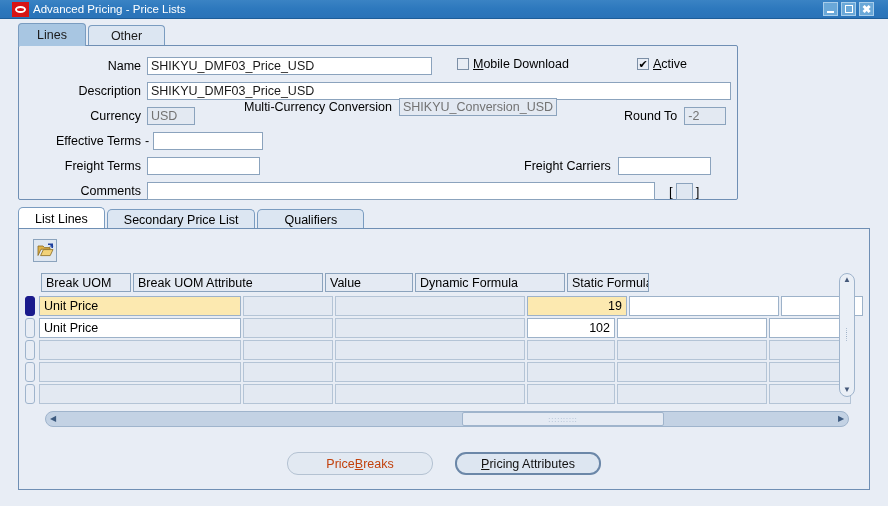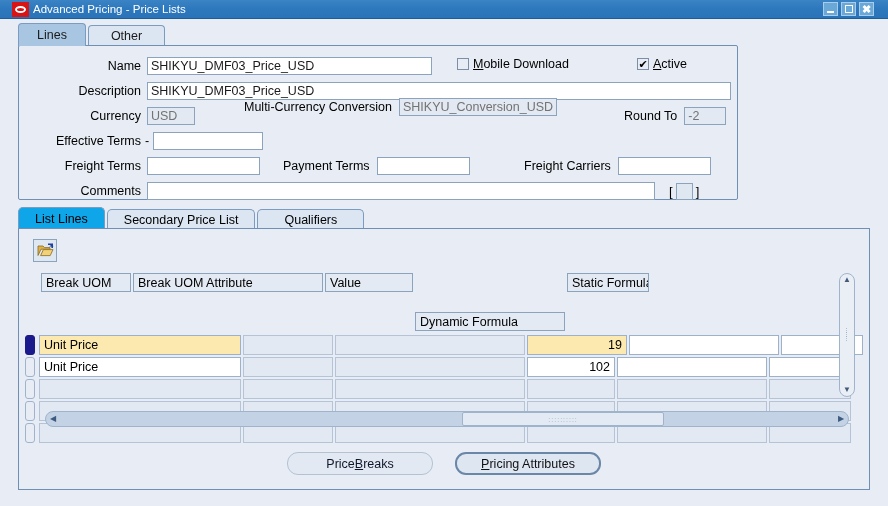--- a/index.html
+++ b/index.html
@@ -143,21 +143,21 @@
     height: 20px;
     padding: 0 16px;
     display:flex; align-items:center;
     border: 1px solid #7a9cc0;
     border-bottom:none;
     border-radius: 5px 5px 0 0;
     background: #dce6f2;
     font-size: 12.5px;
     margin-right: 2px;
   }
-  .tab2.active { background:#0ea5e9; height:22px;padding-left:16px; }
+  .tab2.active { background:#ffffff; height:22px;padding-left:16px; }
 
   
   .panel-lines {
     position: absolute;
     left: 18px; top: 228px;
     width: 852px; height: 262px;
     border: 1px solid #6f8fb4;
     background: #e8edf5;
   }
 
@@ -257,21 +257,21 @@
     min-width: 146px; height: 23px;
     border: 1px solid #8aa3bf;
     border-radius: 11px;
     background: #dde6f1;
     font-size: 12.5px;
     font-family: "Liberation Sans", sans-serif;
     display:flex; align-items:center; justify-content:center;
     color: #111;
   }
   .btn u { text-decoration: underline; }
-  .btn.disabled { color:#0f172a; background:#e2e9f2; border-color:#b4c2d2; }
+  .btn.disabled { color:#c2410c; background:#e2e9f2; border-color:#b4c2d2; }
   .btn.default { border: 2px solid #6b87a8; }
 </style>
 </head>
 <body>
 
 <div class="titlebar">
   <div class="oracle-logo">
     <div class="oval"></div>
   </div>
   <div class="title-text">Advanced Pricing - Price Lists</div>
@@ -338,24 +338,20 @@
 
   <div class="frow" style="left:0; top:86px;">
     <div class="flabel" style="width:122px;">Effective Terms</div>
     <div class="dash">-</div>
     <div class="finput" style="width:110px;"></div>
   </div>
 
   <div class="frow" style="left:0; top:111px;">
     <div class="flabel" style="width:122px;">Freight Terms</div>
     <div class="finput" style="margin-left:6px; width:113px;"></div>
-  </div>
-  <div class="frow" style="left:264px; top:111px;">
-    <div class="flabel">Payment Terms</div>
-    <div class="finput" style="margin-left:7px; width:93px;"></div>
   </div>
   <div class="frow" style="left:505px; top:111px;">
     <div class="flabel">Freight Carriers</div>
     <div class="finput" style="margin-left:7px; width:93px;"></div>
   </div>
 
   <div class="frow" style="left:0; top:136px;">
     <div class="flabel" style="width:122px;">Comments</div>
     <div class="finput" style="margin-left:6px; width:508px;"></div>
     <div class="flexbtn-wrap" style="margin-left:14px;">
@@ -387,21 +383,21 @@
       <path d="M11 1.2 L15.2 1.2 L15.2 5" fill="none" stroke="#1d3f9e" stroke-width="1.6"></path>
       <path d="M12.4 3.6 L15.2 0.8 L16.4 3.6 Z" fill="#1d3f9e"></path>
     </svg>
   </div>
 
   <div class="grid">
     <div class="ghead">
       <div class="gh" style="width:90px;">Break UOM</div>
       <div class="gh" style="width:190px;">Break UOM Attribute</div>
       <div class="gh" style="width:88px;">Value</div>
-      <div class="gh" style="width:150px;margin-top:39px;">Dynamic Formula</div>
+      <div class="gh" style="width:150px;">Dynamic Formula</div>
       <div class="gh" style="width:82px;">Static Formula</div>
     </div>
 
     <div style="margin-top:4px;">
 
       <div class="grow">
         <div class="rowind sel"></div>
         <div class="gc hl" style="width:202px;">Unit Price</div>
         <div class="gc disabled" style="width:90px;"></div>
         <div class="gc disabled" style="width:190px;"></div>

